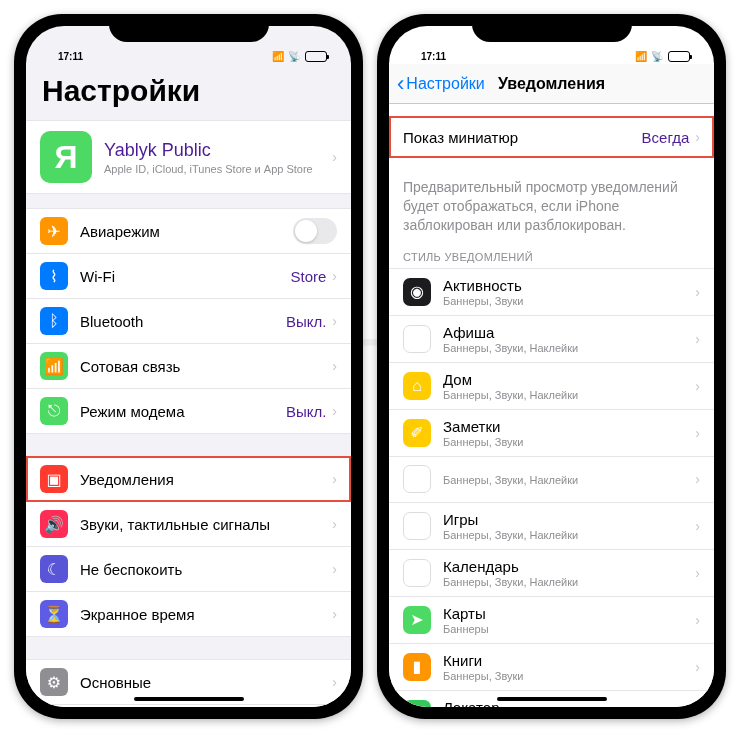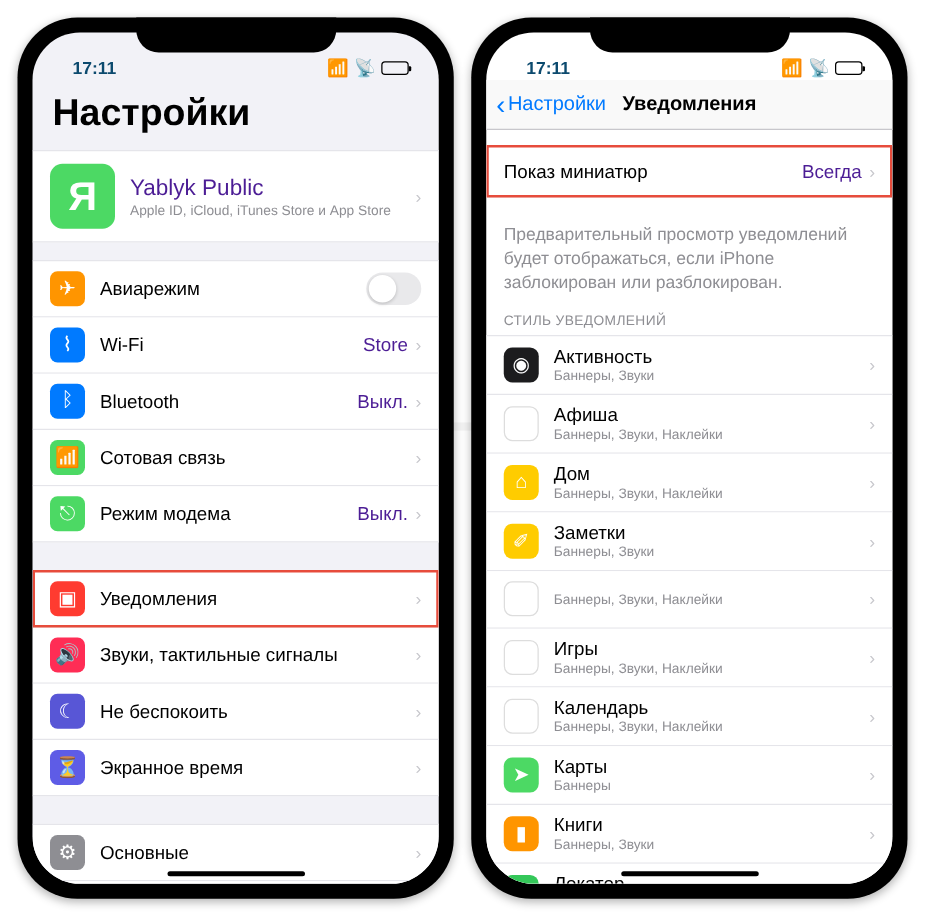--- a/index.html
+++ b/index.html
@@ -54,23 +54,23 @@
       overflow: hidden;
       position: relative;
     }
     .screen.white { background: #fff; }
     .status-bar {
       height: 38px;
       display: flex;
       align-items: flex-end;
       justify-content: space-between;
       padding: 0 24px 2px;
-      font-size: 14px;
+      font-size: 10px;
       font-weight: 600;
-      color: #0c4a6e;
+      color: #000000;
     }
     .status-bar .left { padding-left: 8px; }
     .status-bar .right { display: flex; gap: 4px; align-items: center; }
     .signal, .wifi, .battery { display: inline-block; }
     .battery {
       width: 22px; height: 11px;
       border: 1px solid #000;
       border-radius: 3px;
       position: relative;
     }

